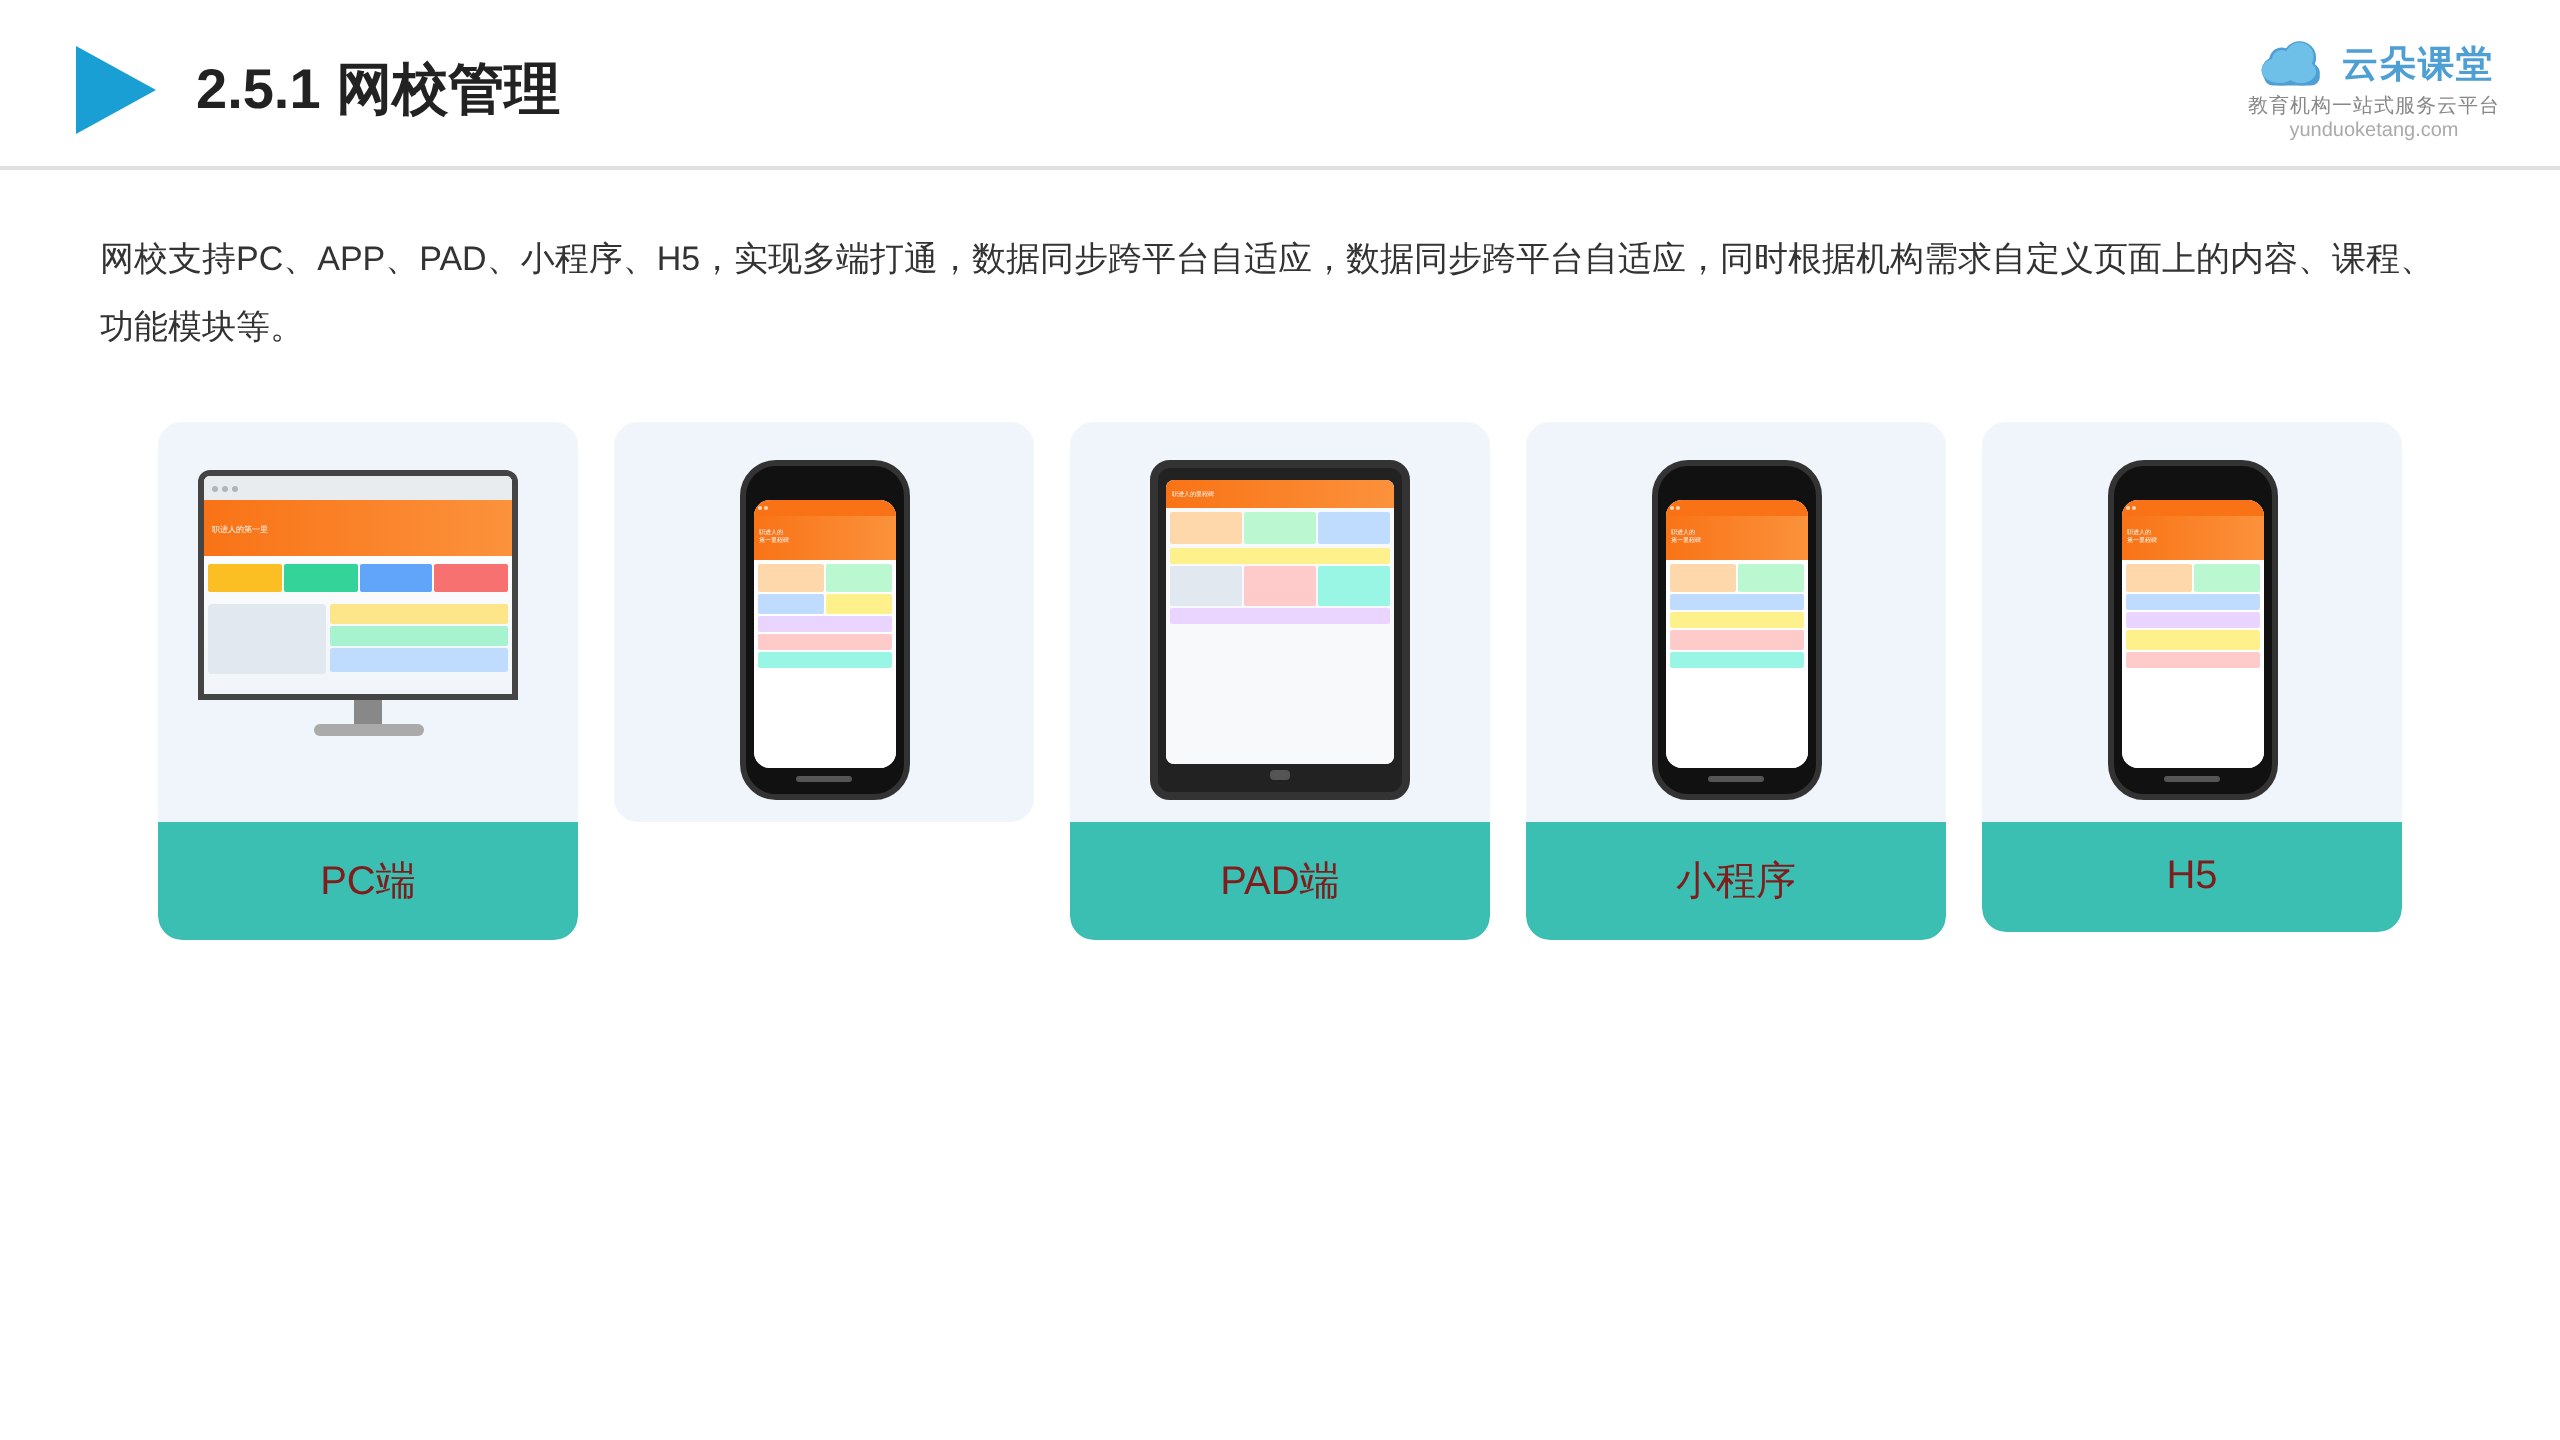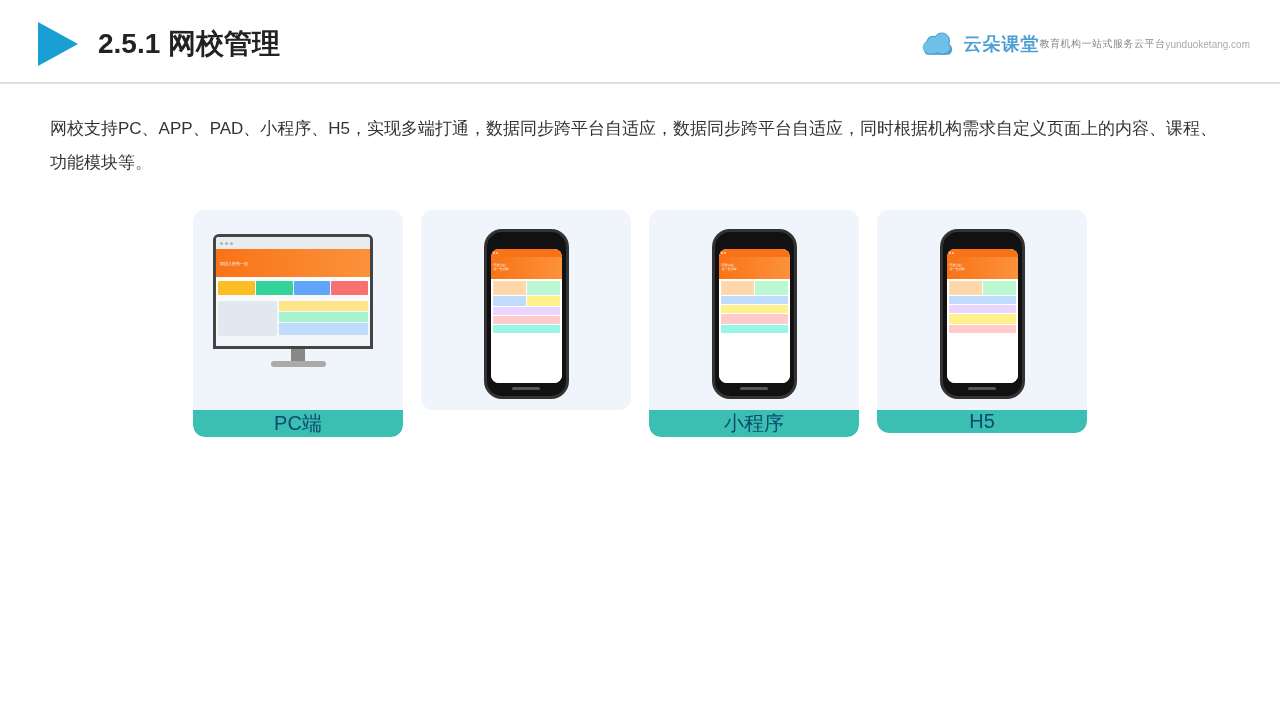--- a/index.html
+++ b/index.html
@@ -29,21 +29,21 @@
       width: 52px;
       height: 52px;
     }
     .page-title {
       font-size: 28px;
       font-weight: bold;
       color: #222;
     }
     .logo-area {
       display: flex;
-      flex-direction: row;
+      flex-direction: column;
       align-items: center;
     }
     .logo-cloud {
       display: flex;
       align-items: center;
       gap: 6px;
     }
     .logo-icon {
       width: 38px;
       height: 28px;
@@ -97,24 +97,24 @@
       width: 100%;
       height: 200px;
       display: flex;
       align-items: center;
       justify-content: center;
       padding: 18px 10px 10px;
     }
     .card-label {
       width: 100%;
       background: #3bbfb3;
-      color: #0c4a6e;
+      color: #7f1d1d;
       text-align: center;
       font-size: 20px;
-      padding: 0 0;
+      padding: 16px 0;
       border-radius: 0 0 12px 12px;
     }
 
     
     
     .pc-monitor {
       position: relative;
       width: 170px;
       height: 160px;
     }
@@ -379,20 +379,47 @@
               <div style="height:8px;background:#e9d5ff;border-radius:1px;margin-bottom:1px;"></div>
               <div style="height:8px;background:#fecaca;border-radius:1px;margin-bottom:1px;"></div>
               <div style="height:8px;background:#99f6e4;border-radius:1px;"></div>
             </div>
           </div>
           <div class="phone-home-bar"></div>
         </div>
       </div>
     </div>
 
+    <div class="card">
+      <div class="card-image-area">
+        <div class="tablet-device">
+          <div class="tablet-screen">
+            <div style="height:14px;background:linear-gradient(90deg,#f97316,#fb923c);display:flex;align-items:center;padding:0 3px;">
+              <span style="font-size:3px;color:#fff;">职进人的里程碑</span>
+            </div>
+            <div style="flex:1;padding:2px;background:#f8f9fa;overflow:hidden;">
+              <div style="display:grid;grid-template-columns:repeat(3,1fr);gap:1px;margin-bottom:2px;">
+                <div style="height:16px;background:#fed7aa;border-radius:1px;"></div>
+                <div style="height:16px;background:#bbf7d0;border-radius:1px;"></div>
+                <div style="height:16px;background:#bfdbfe;border-radius:1px;"></div>
+              </div>
+              <div style="height:8px;background:#fef08a;border-radius:1px;margin-bottom:1px;"></div>
+              <div style="display:flex;gap:1px;margin-bottom:1px;">
+                <div style="flex:1;height:20px;background:#e2e8f0;border-radius:1px;"></div>
+                <div style="flex:1;height:20px;background:#fecaca;border-radius:1px;"></div>
+                <div style="flex:1;height:20px;background:#99f6e4;border-radius:1px;"></div>
+              </div>
+              <div style="height:8px;background:#e9d5ff;border-radius:1px;"></div>
+            </div>
+          </div>
+          <div class="tablet-home-btn"></div>
+        </div>
+      </div>
+      <div class="card-label">PAD端</div>
+    </div>
 
     <div class="card">
       <div class="card-image-area">
         <div class="phone-device">
           <div class="phone-notch"></div>
           <div class="phone-screen">
             <div class="screen-top-bar">
               <div class="screen-top-dot"></div>
               <div class="screen-top-dot"></div>
             </div>

